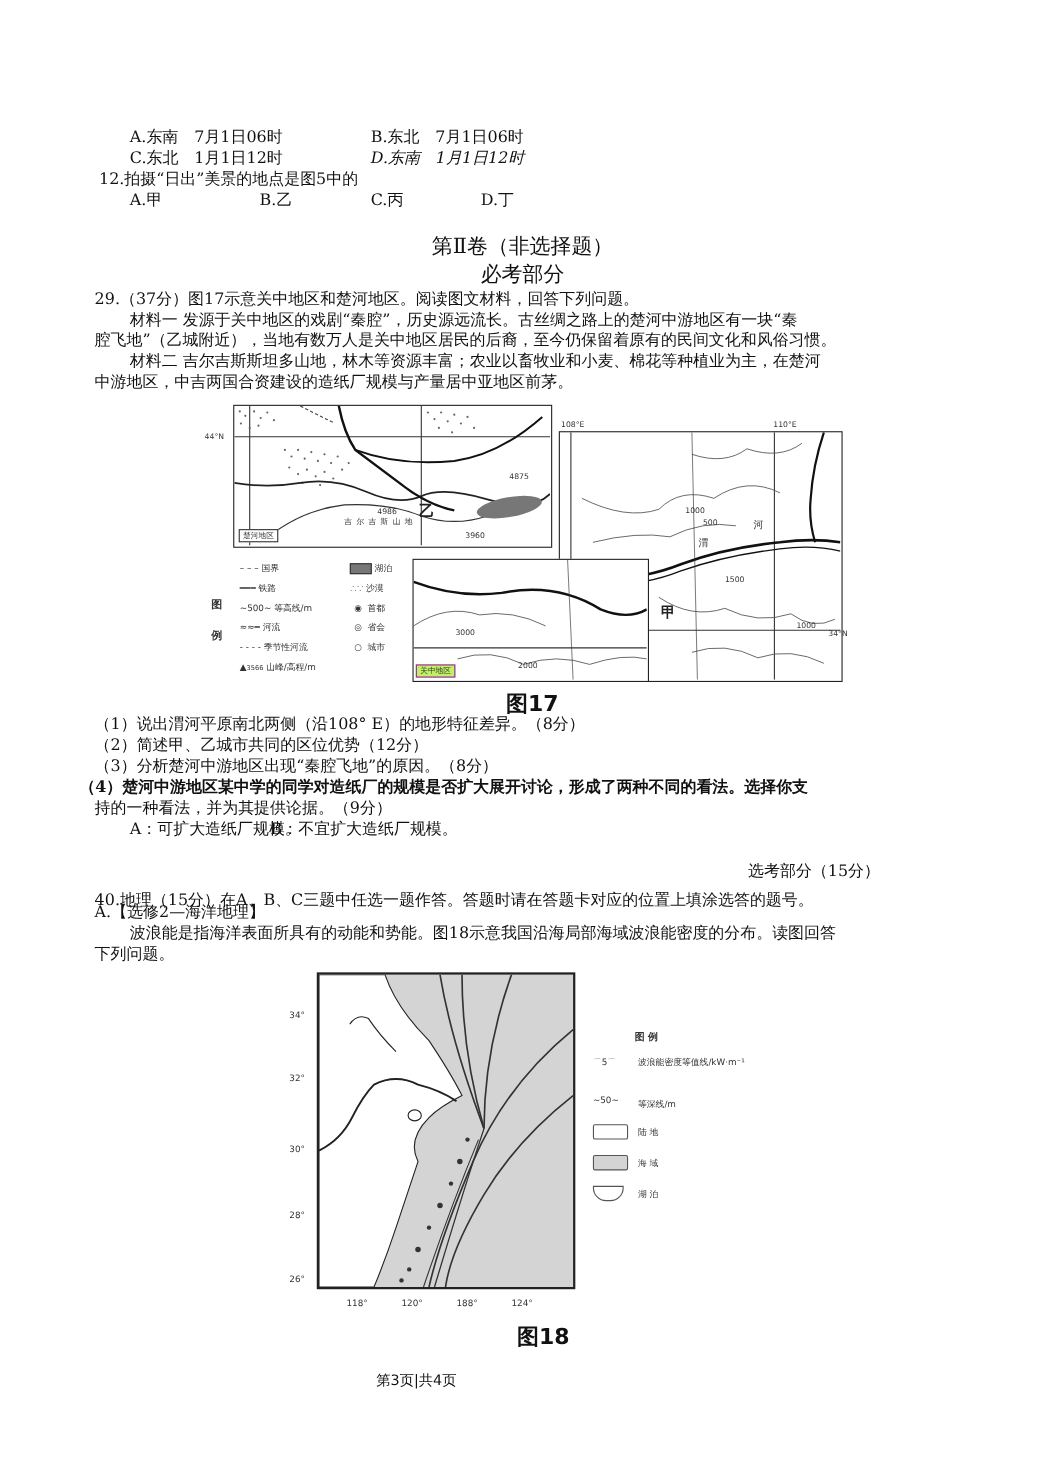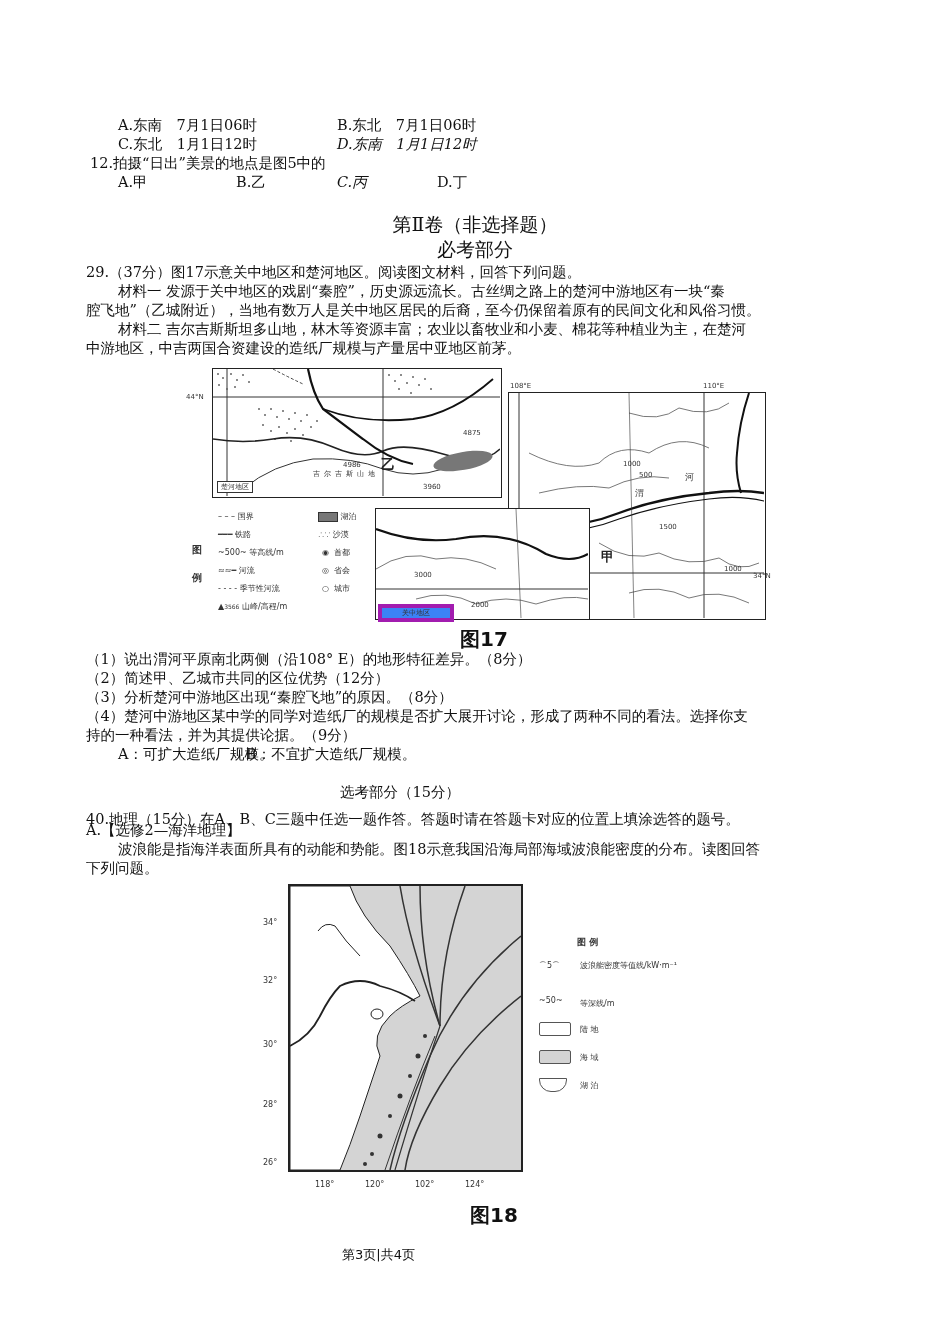--- a/index.html
+++ b/index.html
@@ -19,21 +19,21 @@
 <body>
 
 <div class="line" style="top:116px;left:118px;">A.东南　7月1日06时</div>
 <div class="line" style="top:116px;left:337px;">B.东北　7月1日06时</div>
 <div class="line" style="top:135px;left:118px;">C.东北　1月1日12时</div>
 <div class="line" style="top:135px;left:337px;font-style:italic;">D.东南　1月1日12时</div>
 
 <div class="line" style="top:154px;left:90px;">12.拍摄“日出”美景的地点是图5中的</div>
 <div class="line" style="top:173px;left:118px;">A.甲</div>
 <div class="line" style="top:173px;left:236px;">B.乙</div>
-<div class="line" style="top:173px;left:337px;font-style:italic;">C.丙</div>
+<div class="line" style="top:173px;left:337px;">C.丙</div>
 <div class="line" style="top:173px;left:437px;">D.丁</div>
 
 <div class="title" style="top:213px;">第Ⅱ卷（非选择题）</div>
 <div class="title" style="top:238px;">必考部分</div>
 
 <div class="line" style="top:263px;left:86px;">29.（37分）图17示意关中地区和楚河地区。阅读图文材料，回答下列问题。</div>
 <div class="line" style="top:282px;left:118px;">材料一 发源于关中地区的戏剧“秦腔”，历史源远流长。古丝绸之路上的楚河中游地区有一块“秦</div>
 <div class="line" style="top:301px;left:86px;">腔飞地”（乙城附近），当地有数万人是关中地区居民的后裔，至今仍保留着原有的民间文化和风俗习惯。</div>
 <div class="line" style="top:320px;left:118px;">材料二 吉尔吉斯斯坦多山地，林木等资源丰富；农业以畜牧业和小麦、棉花等种植业为主，在楚河</div>
 <div class="line" style="top:339px;left:86px;">中游地区，中吉两国合资建设的造纸厂规模与产量居中亚地区前茅。</div>
@@ -129,21 +129,21 @@
   <div class="tiny" style="left:573px;top:212px;">34°N</div>
 
   <div class="box" style="left:195px;top:148px;width:215px;height:112px;border-width:1.5px;">
     <svg width="212" height="109" viewBox="0 0 212 109">
       <line x1="0" y1="80" x2="212" y2="80" stroke="#333" stroke-width="1"></line>
       <path d="M0 20 Q40 35 80 30 Q130 20 170 45 Q195 55 212 45" stroke="#111" stroke-width="2.2" fill="none"></path>
       <path d="M0 60 Q30 40 60 50 Q90 45 120 60" stroke="#555" stroke-width="0.8" fill="none"></path>
       <path d="M40 90 Q70 80 100 95 Q130 85 160 95 Q190 85 212 90" stroke="#555" stroke-width="0.8" fill="none"></path>
       <path d="M140 0 L145 109" stroke="#333" stroke-width="0.6"></path>
     </svg>
-    <div class="tiny" style="left:2px;top:95px;border:4px solid #a21caf;padding:0 20px;background:#3b82f6;">关中地区</div>
+    <div class="tiny" style="left:2px;top:95px;border:1px solid #a21caf;padding:0 3px;background:#bef264;">关中地区</div>
     <div class="tiny" style="left:38px;top:62px;">3000</div>
     <div class="tiny" style="left:95px;top:92px;">2000</div>
   </div>
 
   <div style="position:absolute;left:8px;top:145px;width:185px;height:110px;">
     <div class="legend-row" style="left:4px;top:38px;font-size:10px;font-weight:bold;">图</div>
     <div class="legend-row" style="left:4px;top:66px;font-size:10px;font-weight:bold;">例</div>
 
     <div class="legend-row" style="left:30px;top:6px;"><span>– – –</span> <span>国界</span></div>
     <div class="legend-row" style="left:30px;top:24px;"><span>━━━</span> <span>铁路</span></div>
@@ -158,26 +158,26 @@
     <div class="legend-row" style="left:134px;top:60px;"><span>◎</span>&nbsp;&nbsp;<span>省会</span></div>
     <div class="legend-row" style="left:134px;top:78px;"><span>○</span>&nbsp;&nbsp;<span>城市</span></div>
   </div>
 
   <div class="caption" style="left:280px;top:266px;">图17</div>
 </div>
 
 <div class="line" style="top:650px;left:86px;">（1）说出渭河平原南北两侧（沿108° E）的地形特征差异。（8分）</div>
 <div class="line" style="top:669px;left:86px;">（2）简述甲、乙城市共同的区位优势（12分）</div>
 <div class="line" style="top:688px;left:86px;">（3）分析楚河中游地区出现“秦腔飞地”的原因。（8分）</div>
-<div class="line" style="top:707px;left:86px;">（4）楚河中游地区某中学的同学对造纸厂的规模是否扩大展开讨论，形成了两种不同的看法。选择你支</div>
+<div class="line" style="top:707px;left:72px;font-weight:bold;">（4）楚河中游地区某中学的同学对造纸厂的规模是否扩大展开讨论，形成了两种不同的看法。选择你支</div>
 <div class="line" style="top:726px;left:86px;">持的一种看法，并为其提供论据。（9分）</div>
 <div class="line" style="top:745px;left:118px;">A：可扩大造纸厂规模。</div>
 <div class="line" style="top:745px;left:246px;">B：不宜扩大造纸厂规模。</div>
 
-<div class="line" style="top:783px;left:0;width:800px;text-align:center;">选考部分（15分）</div>
+<div class="line" style="top:783px;left:0;width:800px;text-align:right;">选考部分（15分）</div>
 <div class="line" style="top:810px;left:86px;">40.地理（15分）在A、B、C三题中任选一题作答。答题时请在答题卡对应的位置上填涂选答的题号。</div>
 <div class="line" style="top:821px;left:86px;">A.【选修2—海洋地理】</div>
 <div class="line" style="top:840px;left:118px;">波浪能是指海洋表面所具有的动能和势能。图18示意我国沿海局部海域波浪能密度的分布。读图回答</div>
 <div class="line" style="top:859px;left:86px;">下列问题。</div>
 
 <div class="map" style="left:255px;top:880px;width:460px;height:360px;">
   <div class="box" style="left:33px;top:4px;width:235px;height:288px;border-width:2px;background:#d4d4d4;">
     <svg width="231" height="284" viewBox="0 0 231 284">
       <path d="M0 0 L60 0 Q70 30 100 60 Q120 90 130 110 Q110 120 100 130 Q80 150 90 170 Q80 200 70 230 Q60 260 50 284 L0 284 Z" fill="#ffffff" stroke="#222" stroke-width="1"></path>
       <path d="M0 160 Q20 150 30 130 Q40 110 50 100 Q70 90 90 100 Q110 105 125 115" stroke="#222" stroke-width="1.8" fill="none"></path>
@@ -202,21 +202,21 @@
       </g>
     </svg>
   </div>
   <div class="tiny" style="left:8px;top:38px;font-size:8px;">34°</div>
   <div class="tiny" style="left:8px;top:96px;font-size:8px;">32°</div>
   <div class="tiny" style="left:8px;top:160px;font-size:8px;">30°</div>
   <div class="tiny" style="left:8px;top:220px;font-size:8px;">28°</div>
   <div class="tiny" style="left:8px;top:278px;font-size:8px;">26°</div>
   <div class="tiny" style="left:60px;top:300px;font-size:8px;">118°</div>
   <div class="tiny" style="left:110px;top:300px;font-size:8px;">120°</div>
-  <div class="tiny" style="left:160px;top:300px;font-size:8px;">102°</div>
+  <div class="tiny" style="left:160px;top:300px;font-size:8px;">188°</div>
   <div class="tiny" style="left:210px;top:300px;font-size:8px;">124°</div>
 
   <div style="position:absolute;left:280px;top:50px;width:180px;height:200px;">
     <div class="legend-row" style="left:42px;top:6px;font-size:9px;font-weight:bold;">图 例</div>
     <div class="legend-row" style="left:4px;top:30px;"><span>⌒<span>5</span>⌒</span></div>
     <div class="legend-row" style="left:45px;top:30px;width:130px;white-space:normal;font-size:8px;">波浪能密度等值线/kW·m⁻¹</div>
     <div class="legend-row" style="left:4px;top:66px;"><span>~<span>50</span>~</span></div>
     <div class="legend-row" style="left:45px;top:68px;font-size:8px;">等深线/m</div>
     <div class="legend-row" style="left:4px;top:92px;"><span style="display:inline-block;width:30px;height:12px;border:1.5px solid #555;border-radius:2px;background:#fff;"></span></div>
     <div class="legend-row" style="left:45px;top:94px;font-size:8px;">陆 地</div>

